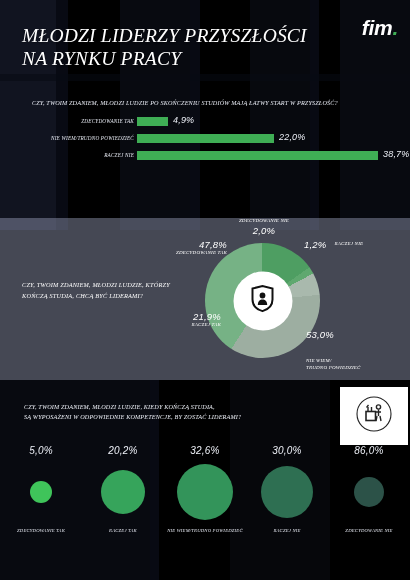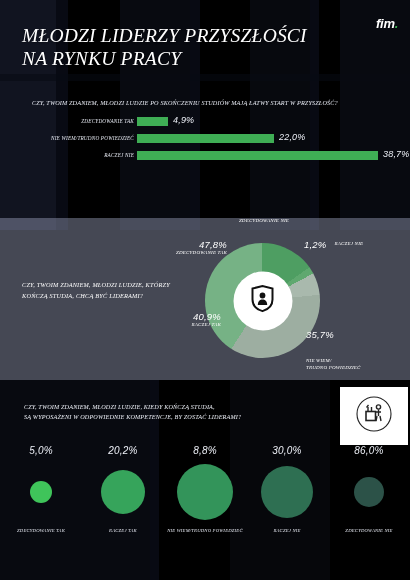--- a/index.html
+++ b/index.html
@@ -30,21 +30,21 @@
     font-family:"Liberation Serif", serif;
     font-size:19.5px; line-height:23px;
     letter-spacing:.2px;
     font-weight:400;
     white-space:pre-line;
     text-shadow:0 1px 2px rgba(0,0,0,.35);
   }
   .logo {
     position:absolute; right:12px; top:16px;
     color:#fff; font-family:"Liberation Sans", sans-serif;
-    font-size:13px; font-weight:700; letter-spacing:-.3px;
+    font-size:21px; font-weight:700; letter-spacing:-.3px;
   }
   .logo .dot { color:#3fae55; }
 
   
   .sec1 { position:absolute; left:8px; top:88px; width:410px; height:130px; }
   .q1 {
     position:absolute; left:24px; top:11px; right:14px;
     color:#e9ecf5; font-size:6.2px; letter-spacing:.15px;
     font-family:"Liberation Serif", serif;
   }
@@ -178,32 +178,33 @@
           </span>
         </div>
       </div>
 
       <div class="dlab" style="left:-62px; top:-4px; text-align:right; width:84px;">
         <span class="pct">47,8%</span>
         <span class="nm">ZDECYDOWANIE TAK</span>
       </div>
       <div class="dlab" style="left:14px; top:-25px; text-align:center; width:90px;">
         <span class="nm">ZDECYDOWANIE NIE</span>
+        <span class="pct">2,0%</span>
       </div>
       <div class="dlab" style="left:99px; top:-9px; text-align:left; width:100px;">
         <span style="display:inline-block;vertical-align:middle;" class="pct">1,2%</span>
         <span style="display:inline-block;vertical-align:middle;margin-left:4px;" class="nm">RACZEJ NIE</span>
       </div>
       <div class="dlab" style="left:101px; top:68px; text-align:left; width:100px; white-space:pre-line;">
-        <span class="pct">35,7%</span>
+        <span class="pct">53,0%</span>
         <span class="nm" style="white-space:pre-line;">NIE WIEM/
 TRUDNO POWIEDZIEĆ</span>
       </div>
       <div class="dlab" style="left:-62px; top:68px; text-align:right; width:78px;">
-        <span class="pct">40,9%</span>
+        <span class="pct">21,9%</span>
         <span class="nm">RACZEJ TAK</span>
       </div>
     </div>
   </div>
 
   <div class="sec3">
     <div class="q3" style="white-space:pre-line;">CZY, TWOIM ZDANIEM, MŁODZI LUDZIE, KIEDY KOŃCZĄ STUDIA,
 SĄ WYPOSAŻENI W ODPOWIEDNIE KOMPETENCJE, BY ZOSTAĆ LIDERAMI?</div>
     <div class="iconbox">
       <span>
@@ -226,21 +227,21 @@
           <div class="circ-name">ZDECYDOWANIE TAK</div>
         </div>
         <div class="circ-col" style="left: 82px;">
           <div class="circ-pct">20,2%</div>
           <div class="circ-holder">
             <div class="bubble" style="width:44px;height:44px;background:#36a45b"></div>
           </div>
           <div class="circ-name">RACZEJ TAK</div>
         </div>
         <div class="circ-col" style="left: 164px;">
-          <div class="circ-pct">8,8%</div>
+          <div class="circ-pct">32,6%</div>
           <div class="circ-holder">
             <div class="bubble" style="width:56px;height:56px;background:#33945a"></div>
           </div>
           <div class="circ-name">NIE WIEM/TRUDNO POWIEDZIEĆ</div>
         </div>
         <div class="circ-col" style="left: 246px;">
           <div class="circ-pct">30,0%</div>
           <div class="circ-holder">
             <div class="bubble" style="width:52px;height:52px;background:#2e6f52"></div>
           </div>

